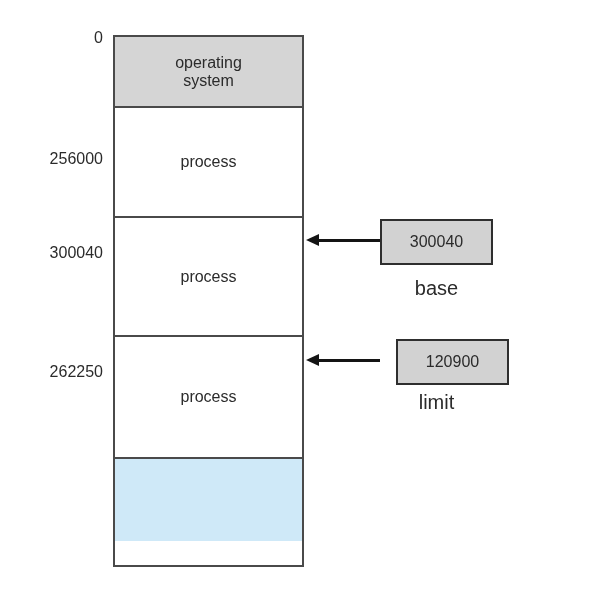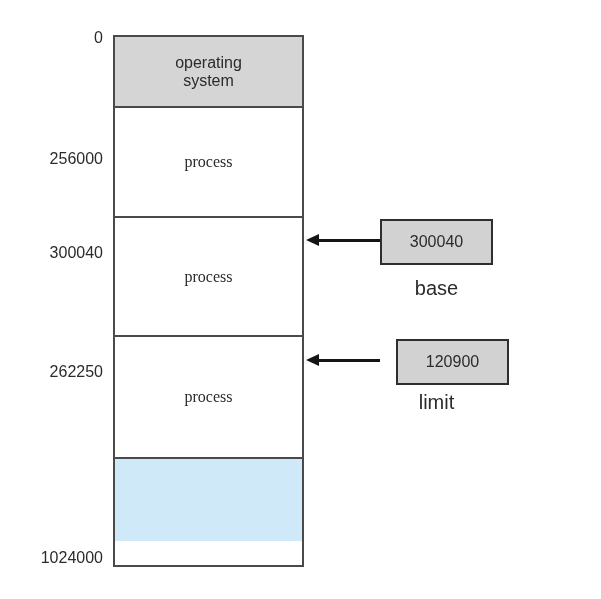--- a/index.html
+++ b/index.html
@@ -34,21 +34,21 @@
     display:flex;flex-direction:column;
   }
   .segment{
     position:relative;
     display:flex;align-items:center;justify-content:center;
     text-align:center;
     font-size:16px;
     white-space:pre-line;
     background:var(--process_fill);
   }
-  .segment + .segment{border-top:2px solid var(--border_color);font-family:Liberation Serif, serif;}
+  .segment + .segment{border-top:2px solid var(--border_color);}
   .seg-os{height:69px;background:var(--os_fill);}
   .seg-p1{height:110px;}
   .seg-p2{height:119px;}
   .seg-p3{height:122px;}
   .seg-hole{height:84px;background:var(--hole_fill);}
   
   .addr{
     position:absolute;
     left:0;width:103px;
     height:18px;line-height:18px;
@@ -101,21 +101,20 @@
 </style>
 </head>
 <body>
 
 <div class="canvas">
 
   <div class="addr addr-0">0</div>
   <div class="addr addr-256000">256000</div>
   <div class="addr addr-300040">300040</div>
   <div class="addr addr-420940">262250</div>
-  <div class="addr addr-1024000">1024000</div>
 
   <div class="memory-column">
     <div class="segment seg-os">operating
 system</div>
     <div class="segment seg-p1">process</div>
     <div class="segment seg-p2">process</div>
     <div class="segment seg-p3">process</div>
     <div class="segment seg-hole"></div>
   </div>
 

